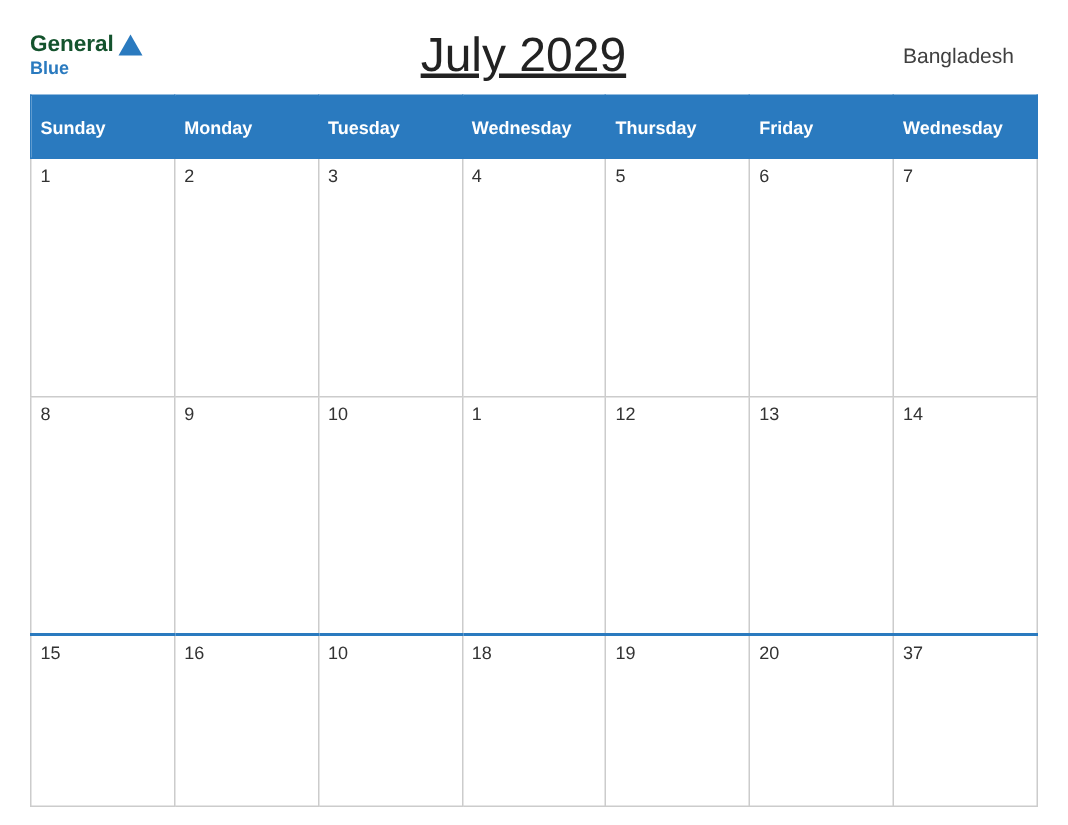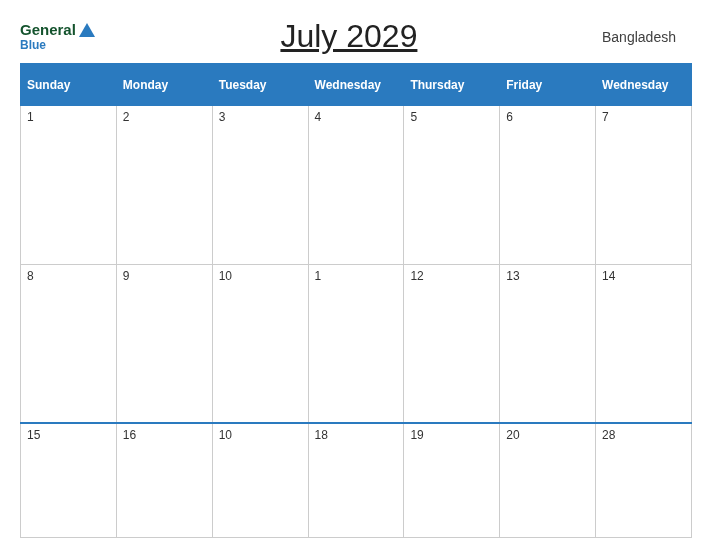--- a/index.html
+++ b/index.html
@@ -218,18 +218,18 @@
           <td class="day-cell">
             <span class="day-num">18</span>
           </td>
           <td class="day-cell">
             <span class="day-num">19</span>
           </td>
           <td class="day-cell">
             <span class="day-num">20</span>
           </td>
           <td class="day-cell">
-            <span class="day-num">28</span>
+            <span class="day-num">37</span>
           </td>
         </tr>
       </tbody>
   </table>
 </div>
 
 </body></html>

